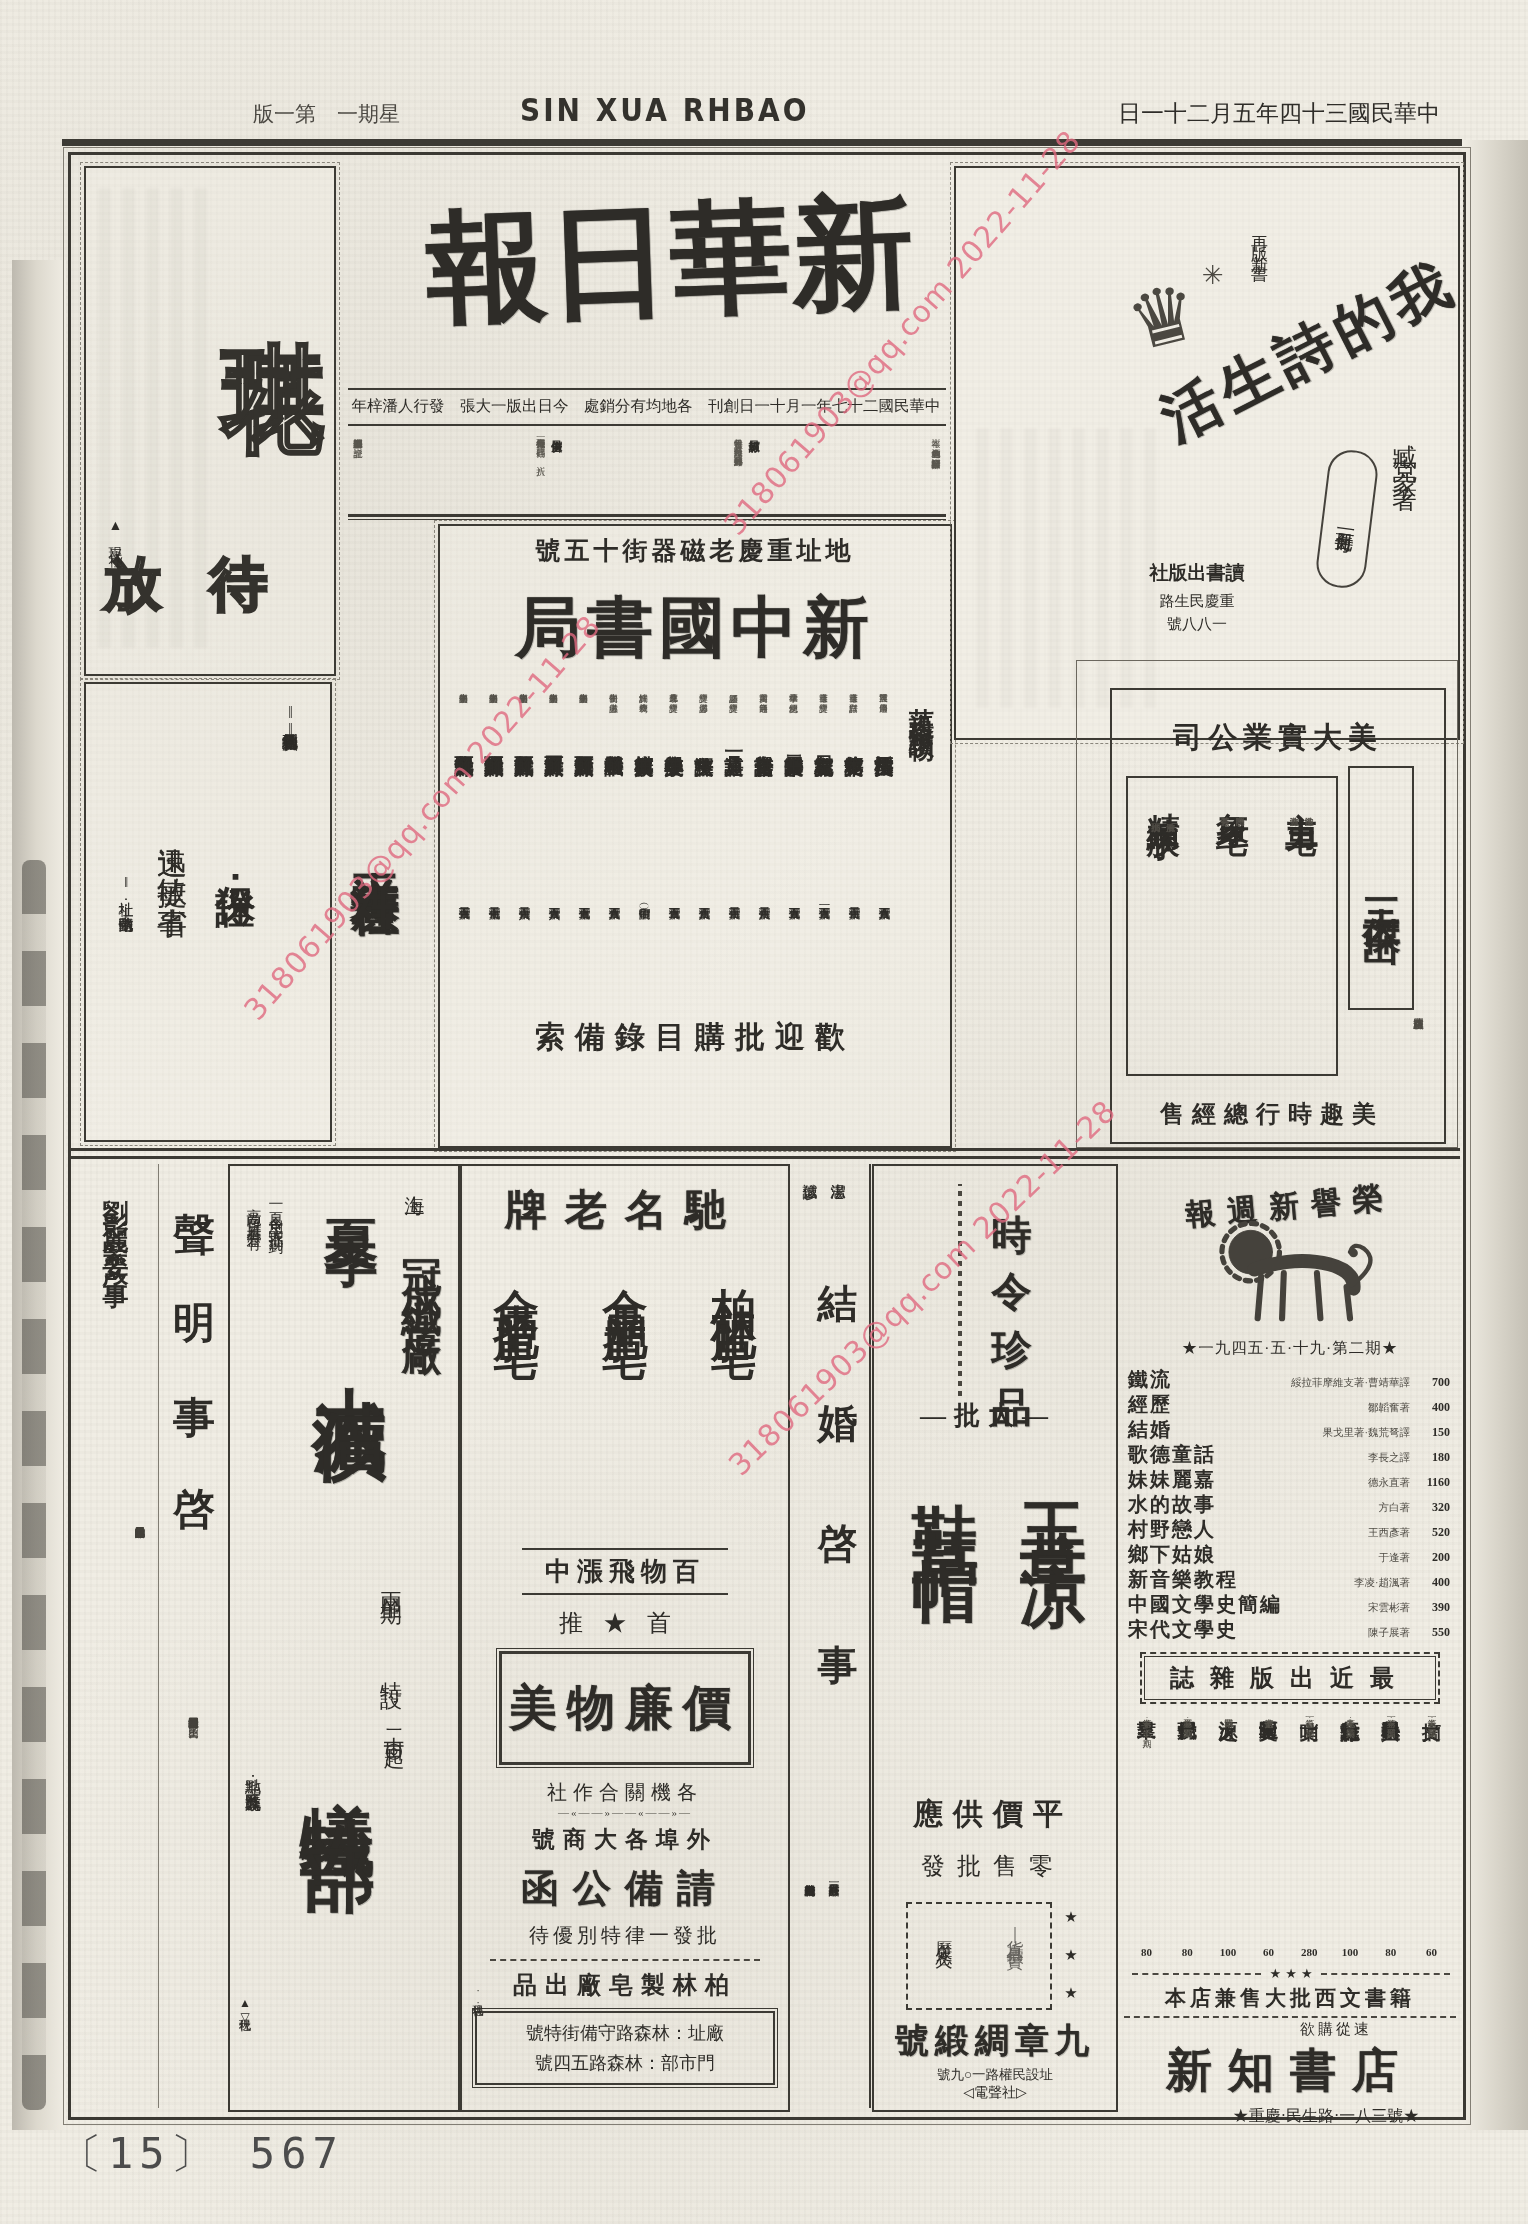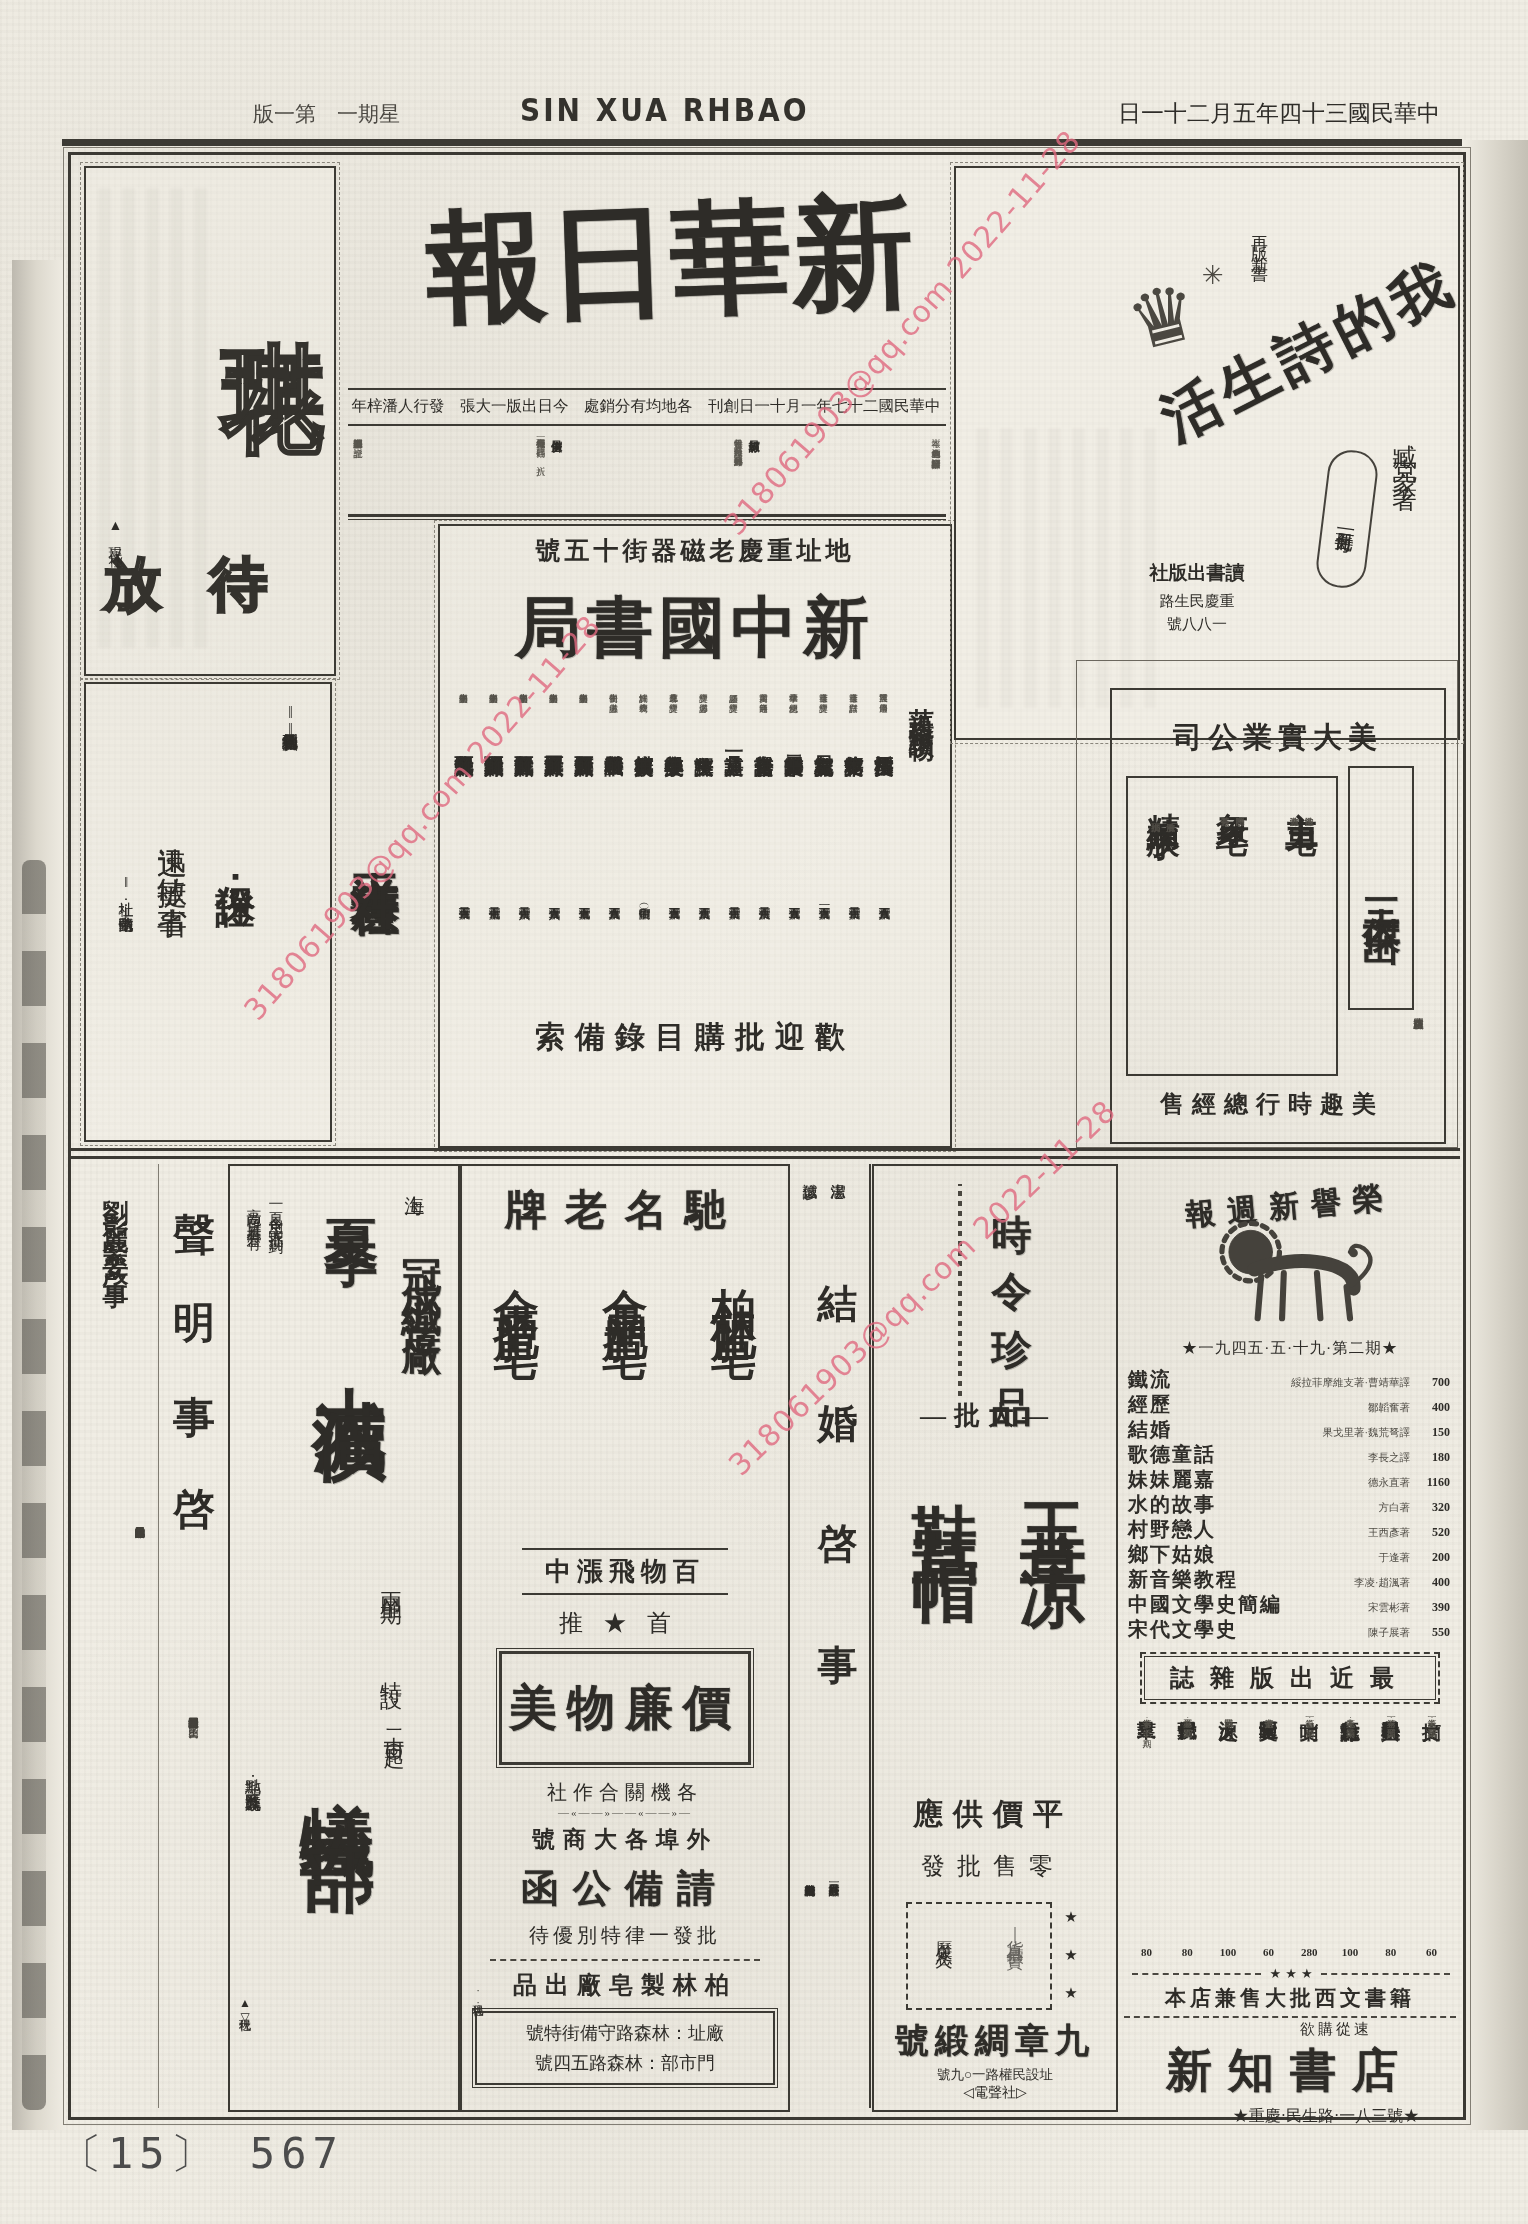--- a/index.html
+++ b/index.html
@@ -267,21 +267,21 @@
           <div class="prod">
             <span class="pn">精練胰子</span>
             <span class="pnotes">
               <span class="pnote">洗臉滌膚</span>
               <span class="pnote">洗綢不損</span>
             </span>
           </div>
         </div>
     </div>
     <span class="abs v tiny" style="left:300px;top:320px;font-size:10.5px;height:120px;color:#4e4b44;">重慶林森路四八號</span>
-    <div class="rtl b ctr" style="position:absolute;left:10px;top:398px;width:300px;font-size:24px;letter-spacing:8px;">美趣時行總經售</div>
+    <div class="rtl b ctr" style="position:absolute;left:10px;top:408px;width:300px;font-size:24px;letter-spacing:8px;">美趣時行總經售</div>
   </div>
 
   <div class="rule" style="left:70px;top:1148px;width:1390px;height:3px;"></div>
   <div class="rule" style="left:70px;top:1156px;width:1390px;height:3px;"></div>
 
   <span class="abs v b" style="left:166px;top:1178px;font-size:42px;letter-spacing:92px;height:560px;">聲明事啓</span>
   <span class="abs v tiny" style="left:128px;top:1710px;height:380px;width:72px;font-size:10px;line-height:13px;color:#45423c;">今五歲言予三歲陳感近來行為不穩不務正業在外敗壞名譽母子生活不問愛莫能助特向法院聲請解除關係　劉王氏啓</span>
   <div class="rule" style="left:158px;top:1164px;width:1px;height:944px;background:#807c72;"></div>
   <span class="abs v b" style="left:98px;top:1178px;font-size:26px;letter-spacing:14px;">劉影麗緊要啓事</span>
   <span class="abs v tiny" style="left:88px;top:1520px;height:560px;width:58px;font-size:9.5px;line-height:12px;color:#45423c;">啓者長女於民二五年由葉翰聲媒介與黨裕昆訂立婚約當時長女尚屬年幼係由父母主張茲已成年該約既非本意依法應作廢效將此登報申明廢除並告各親友此啓</span>

